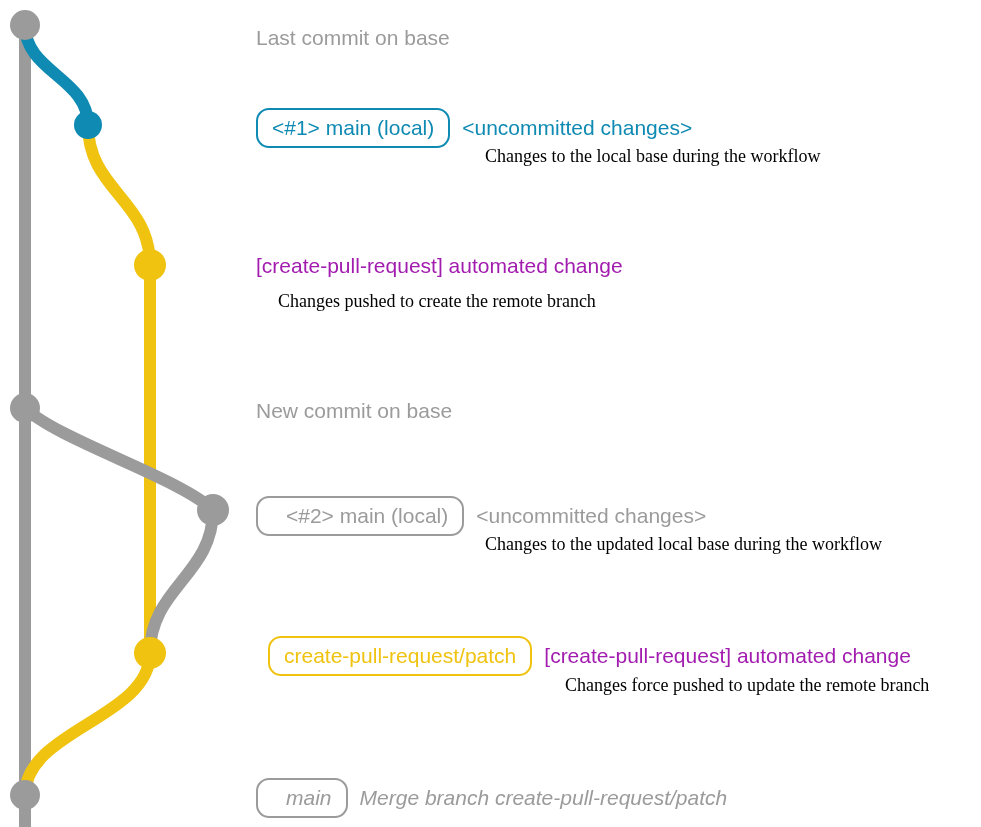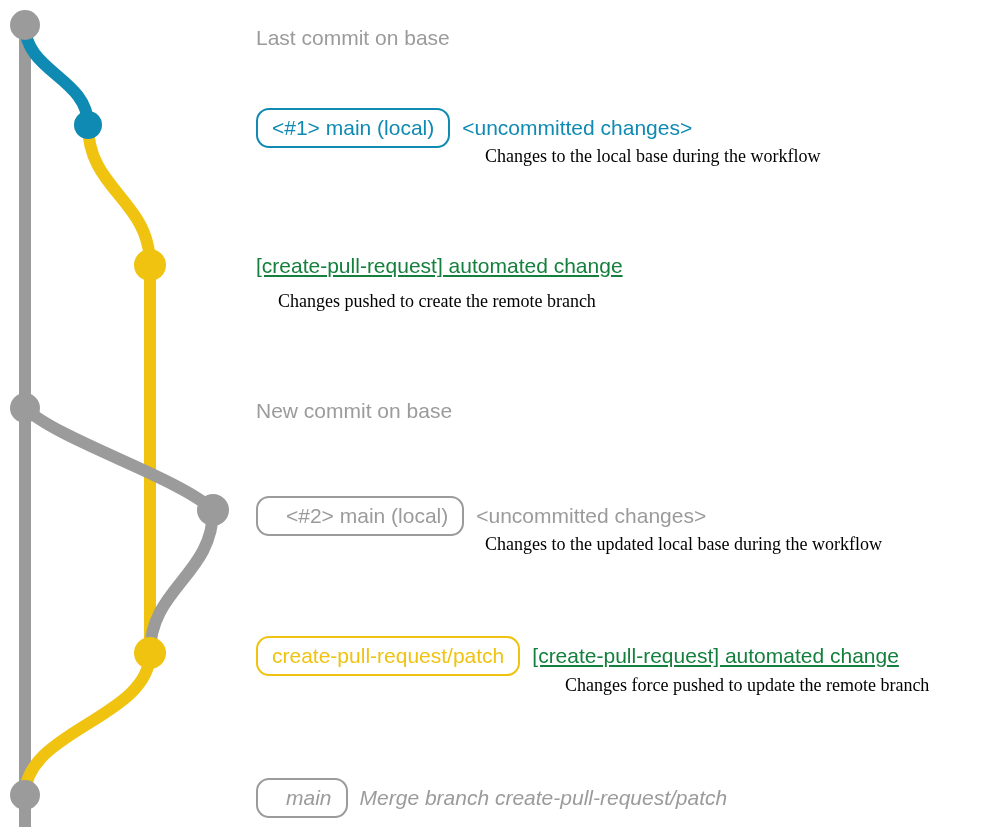--- a/index.html
+++ b/index.html
@@ -41,21 +41,21 @@
   }
 
   .headline {
     font-family: "Liberation Sans", sans-serif;
     font-size: 21px;
     line-height: 24px;
     letter-spacing: 0px;
   }
   .headline.gray   { color: #9b9b9b; }
   .headline.teal   { color: #0f8ab2; }
-  .headline.yellow { color: #15803d; text-decoration: underline; }
+  .headline.yellow { color: #a21caf; }
 
   .badge {
     display: inline-block;
     font-family: "Liberation Sans", sans-serif;
     font-size: 21px;
     line-height: 21px;
     padding: 7px 14px 8px 14px;
     border-radius: 13px;
     border: 2px solid currentColor;
     background: transparent;
@@ -124,21 +124,21 @@
   <div class="row" style="left:256px; top:399px;">
     <span class="headline gray">New commit on base</span>
   </div>
 
   <div class="row" style="left:256px; top:496px;">
     <span class="badge gray">&lt;#2&gt; main (local)</span>
     <span class="headline gray">&lt;uncommitted changes&gt;</span>
   </div>
   <div class="desc" style="left:485px; top:534px;">Changes to the updated local base during the workflow</div>
 
-  <div class="row" style="left:256px; top:636px;">
+  <div class="row" style="left:268px; top:636px;">
     <span class="badge yellow">create-pull-request/patch</span>
     <span class="headline yellow">[create-pull-request] automated change</span>
   </div>
   <div class="desc" style="left:565px; top:675px;">Changes force pushed to update the remote branch</div>
 
   <div class="row" style="left:256px; top:778px;font-style:italic;">
     <span class="badge gray">main</span>
     <span class="headline gray">Merge branch create-pull-request/patch</span>
   </div>
 

